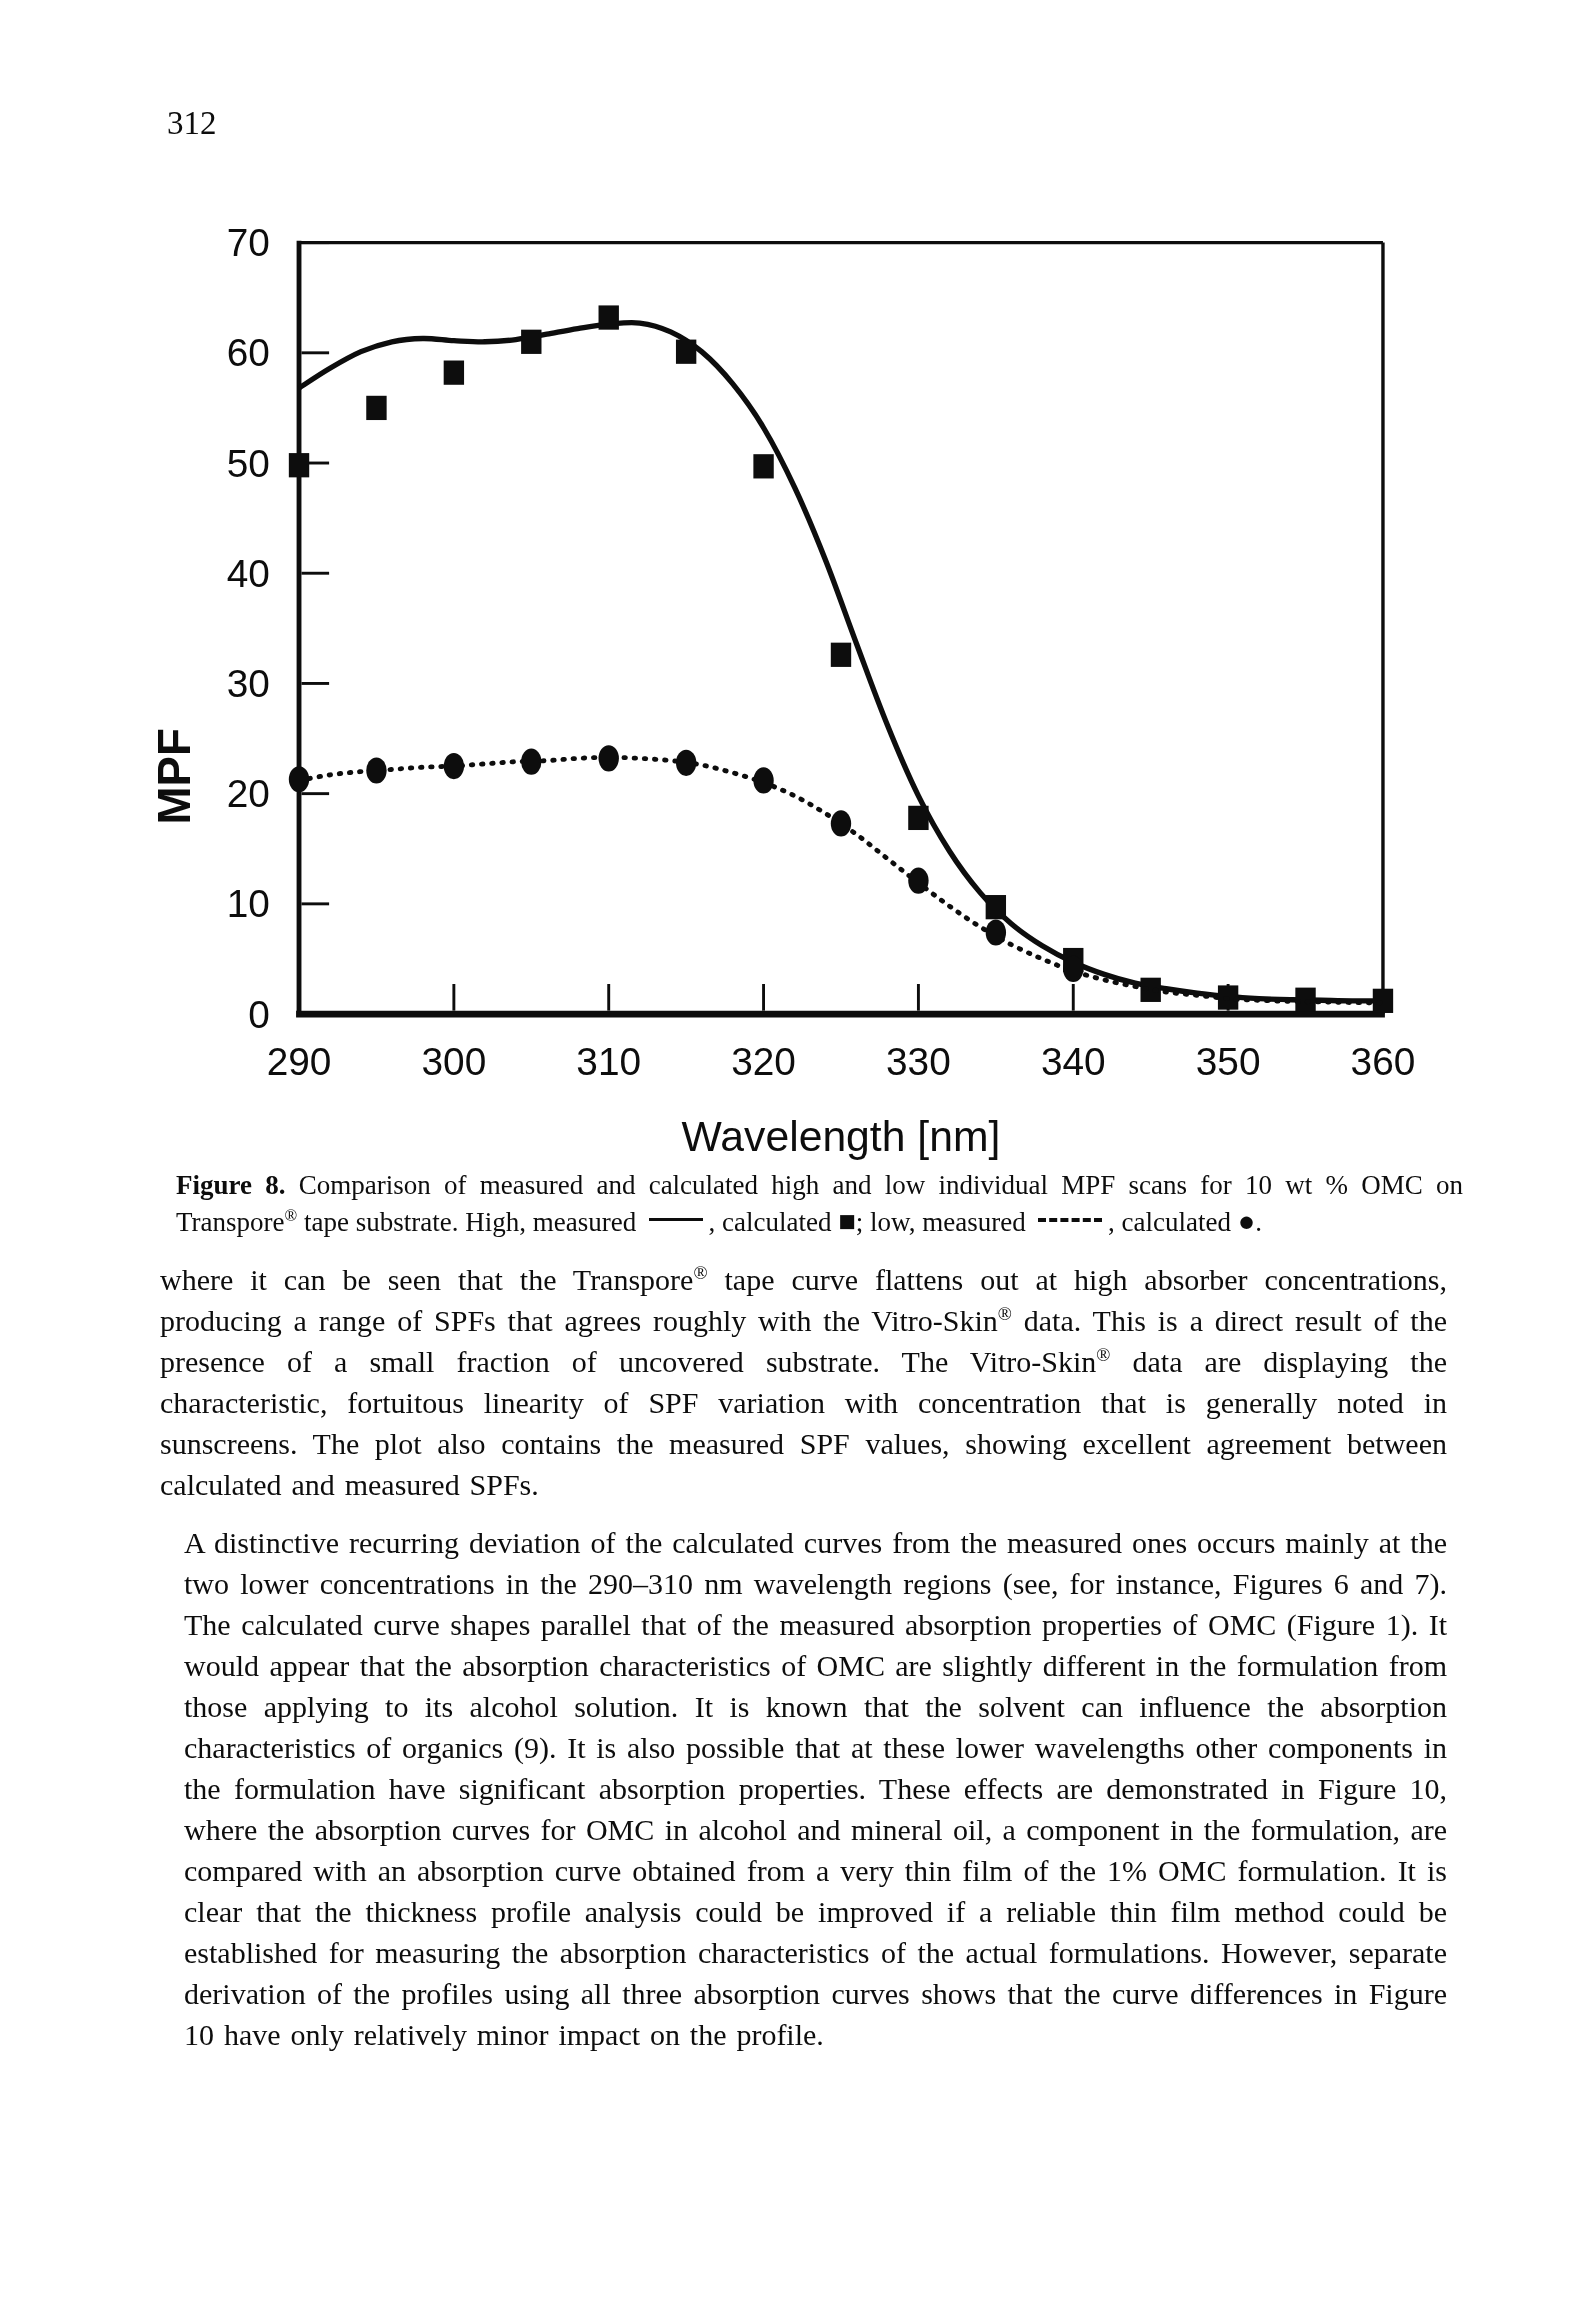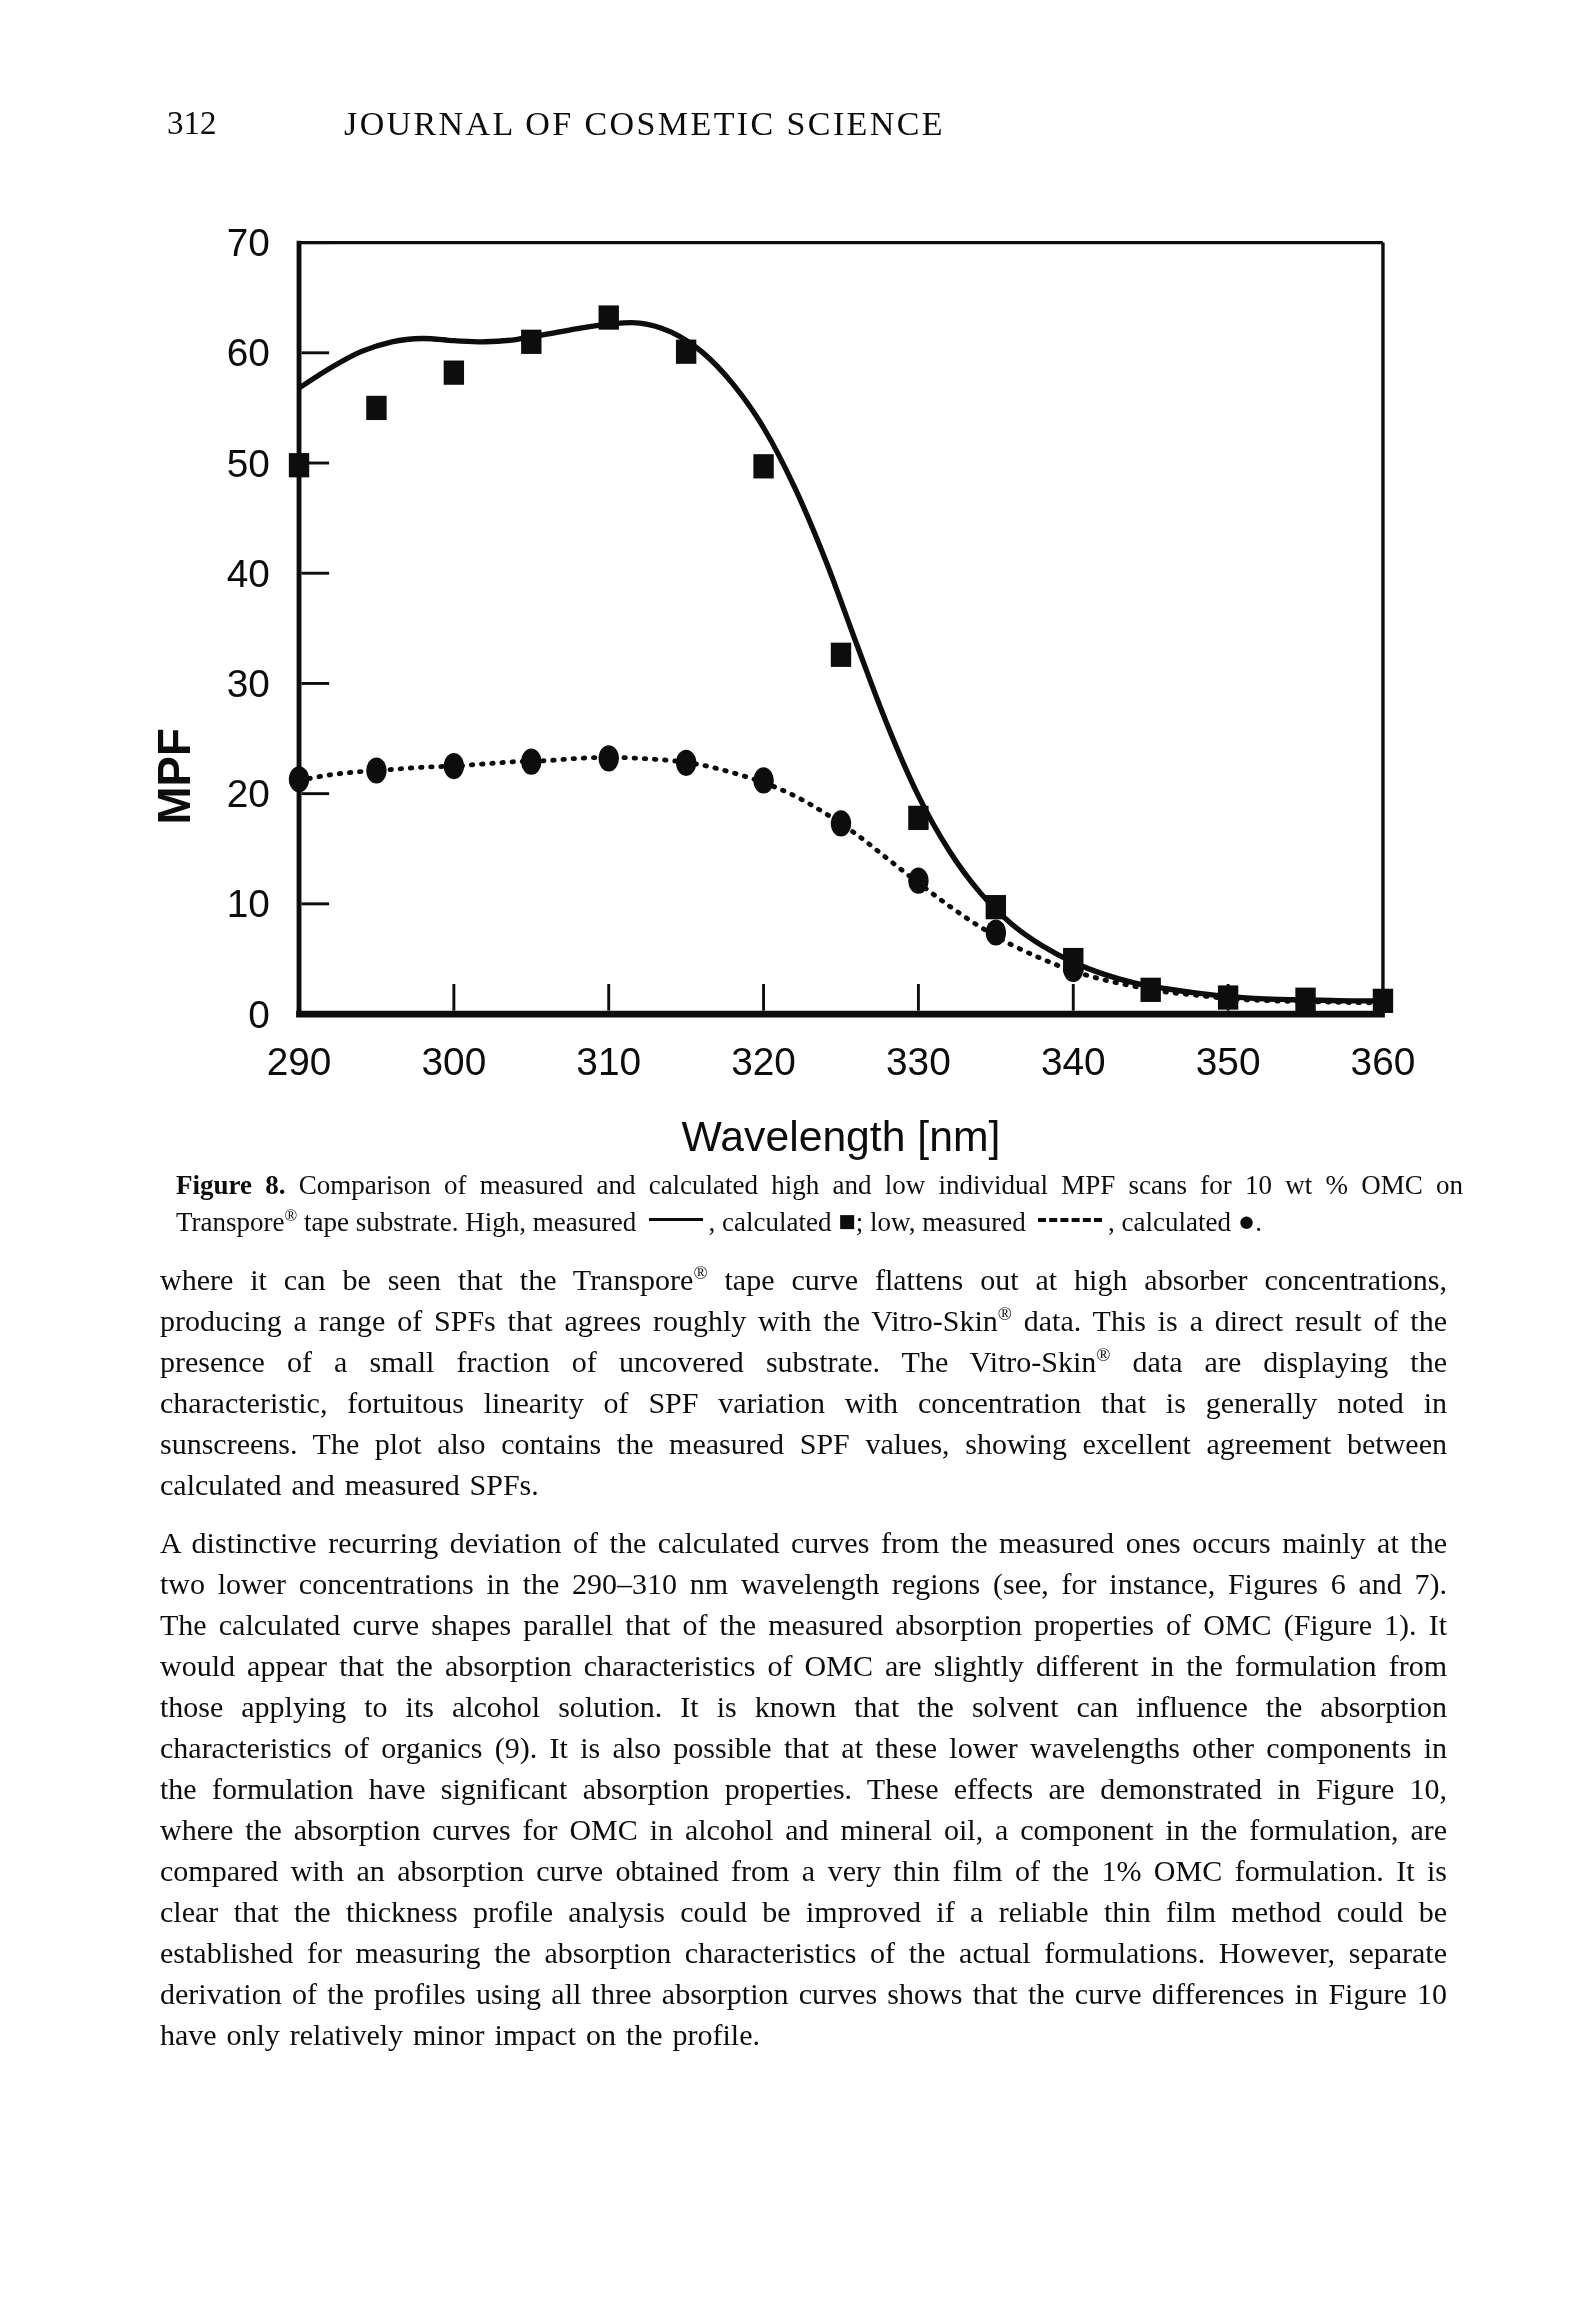--- a/index.html
+++ b/index.html
@@ -23,28 +23,27 @@
     font-size:27px;line-height:37px;text-align:justify;}
   .cap-label{font-weight:700;}
   .caption sup, .para sup{font-size:62%;vertical-align:super;line-height:0;}
   .line-sample{display:inline-block;vertical-align:middle;position:relative;top:-4.9px;margin:0 5.8px;}
   .line-sample.solid{width:54px;border-top:3.9px solid #0d0d0d;}
   .line-sample.dashed{width:64px;border-top:4.4px dashed #0d0d0d;}
   .sym{font-size:29px;line-height:0;}
   
   .body-text{position:absolute;top:1259px;left:160px;width:1287px;}
   .para{margin:0;font-size:30px;line-height:41px;text-align:justify;word-spacing:2.4px;}
-  .para + .para{margin-top:16.5px;}
+  .para + .para{margin-top:16.5px;margin-left:24px;}
 </style>
 </head>
 <body>
 
 <header class="page-header">
   <span class="page-number">312</span>
-  <span class="journal-title">JOURNAL OF COSMETIC SCIENCE</span>
 </header>
 
 <figure style="margin:0;">
   <svg id="chart-svg" viewBox="0 0 1631 1250" xmlns="http://www.w3.org/2000/svg">
       <line x1="308" y1="248" x2="308" y2="1048" stroke="#0d0d0d" stroke-width="5"></line>
       <line x1="305" y1="1045" x2="1427" y2="1045" stroke="#0d0d0d" stroke-width="7"></line>
       <line x1="308" y1="250" x2="1425" y2="250" stroke="#0d0d0d" stroke-width="3.5"></line>
       <line x1="1425" y1="250" x2="1425" y2="1045" stroke="#0d0d0d" stroke-width="3.5"></line>
       <text x="308" y="1108" text-anchor="middle" class="tick-label">290</text>
       <line x1="467.57142857142856" y1="1041.5" x2="467.57142857142856" y2="1014" stroke="#0d0d0d" stroke-width="3"></line>

